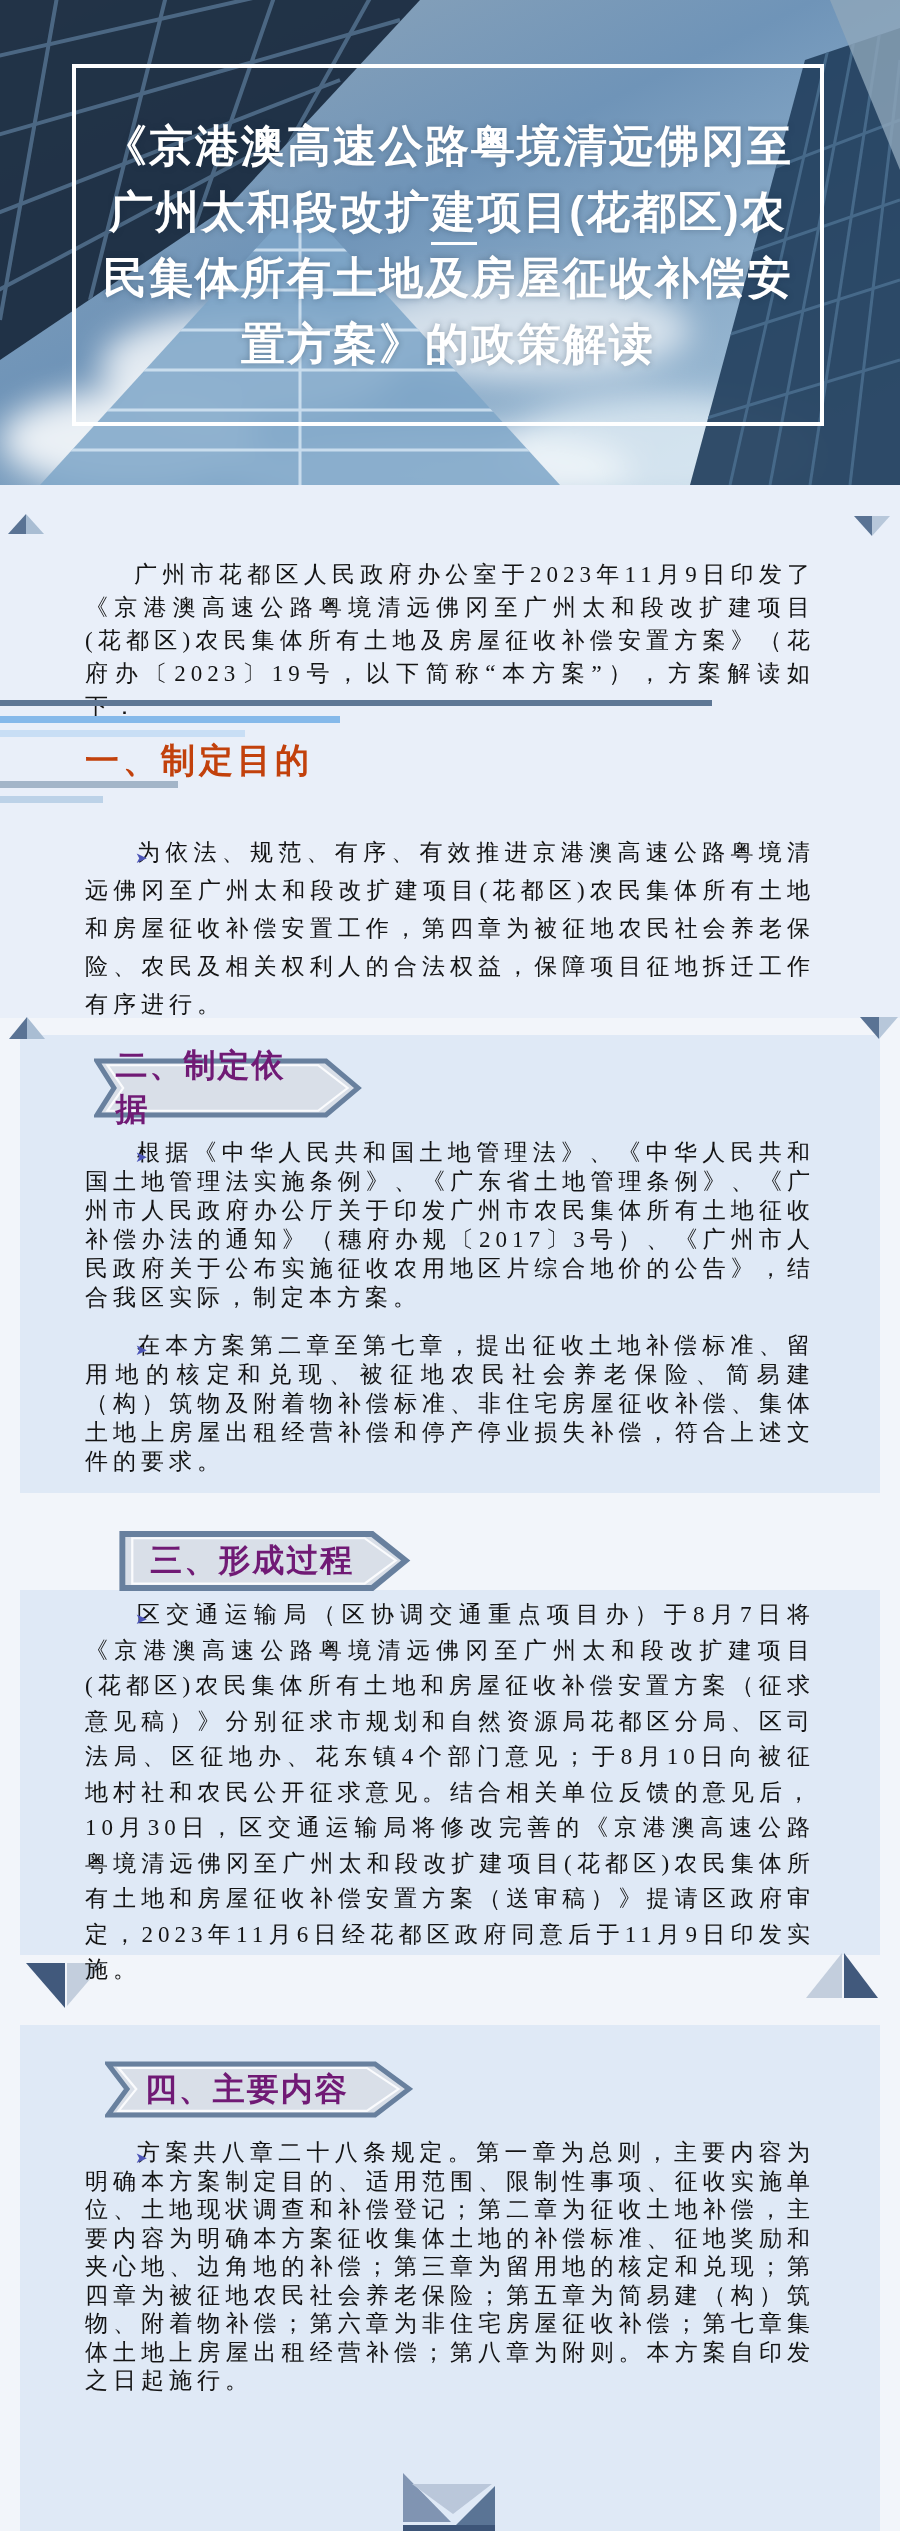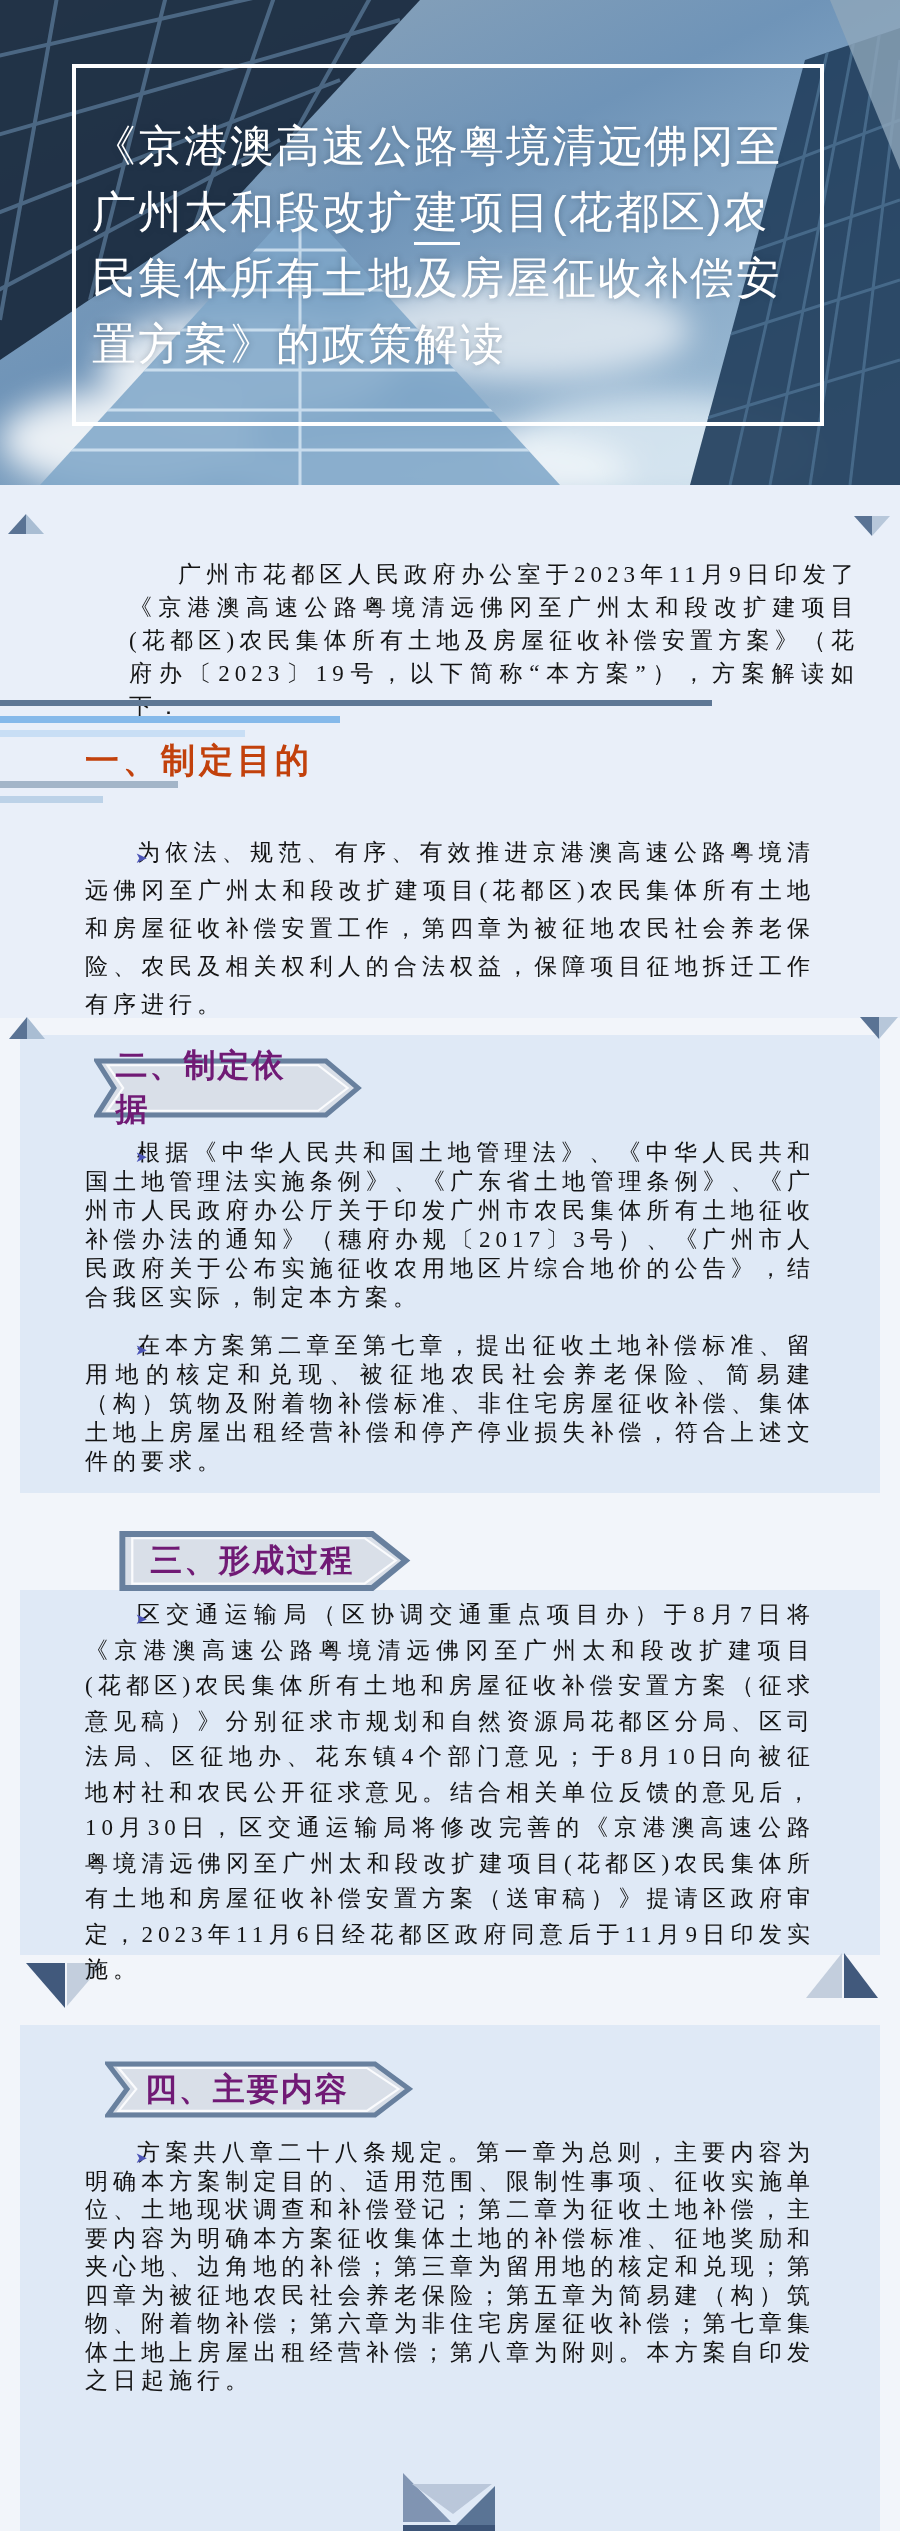--- a/index.html
+++ b/index.html
@@ -10,23 +10,23 @@
   }
   
   .hero{position:absolute;left:0;top:0;width:900px;height:485px;overflow:hidden;}
   .hero svg{display:block;width:100%;height:100%;}
   .title-box{
     position:absolute;left:72px;top:64px;width:752px;height:362px;
     border:4px solid #ffffff;box-sizing:border-box;
     display:flex;align-items:center;justify-content:center;
   }
   .page-title{
-    width:712px;color:#ffffff;
+    width:712px;text-align:center;color:#ffffff;
     font-family:"Liberation Sans","DejaVu Sans",sans-serif;
-    font-weight:400;font-size:44px;line-height:66px;letter-spacing:2px;
+    font-weight:700;font-size:44px;line-height:66px;letter-spacing:2px;
     text-shadow:0 0 6px rgba(20,40,60,.35);
   }
   .page-title .u{border-bottom:3px solid #ffffff;padding-bottom:6px;}
   
   .band-intro{position:absolute;left:0;top:485px;width:900px;height:533px;background:#e9eff9;}
   .panel{position:absolute;left:20px;width:860px;background:#dfe9f6;}
   .panel-2{top:1035px;height:458px;}
   .panel-3{top:1590px;height:365px;}
   .panel-4{top:2025px;height:506px;}
   
@@ -186,21 +186,21 @@
         <polygon points="41,0 78,0 41,43" fill="#c3cedd"></polygon>
       </svg>
   </div>
   <div class="deco d3r">
     <svg viewBox="0 0 72 45">
         <polygon points="0,45 36,0 36,45" fill="#c3cedd"></polygon>
         <polygon points="38,0 72,45 38,45" fill="#41597c"></polygon>
       </svg>
   </div>
 
-  <div class="para" style="top:558px;line-height:33px;text-indent:49px;margin-left:44px;">
+  <div class="para" style="top:558px;line-height:33px;text-indent:49px;">
     <span class="btxt">广州市花都区人民政府办公室于2023年11月9日印发了《京港澳高速公路粤境清远佛冈至广州太和段改扩建项目(花都区)农民集体所有土地及房屋征收补偿安置方案》（花府办〔2023〕19号，以下简称“本方案”），方案解读如下：</span>
   </div>
 
   <div class="bar bar-a"></div>
   <div class="bar bar-b"></div>
   <div class="bar bar-c"></div>
   <div class="h1-plain">一、制定目的</div>
   <div class="bar bar-d"></div>
   <div class="bar bar-e"></div>
 

